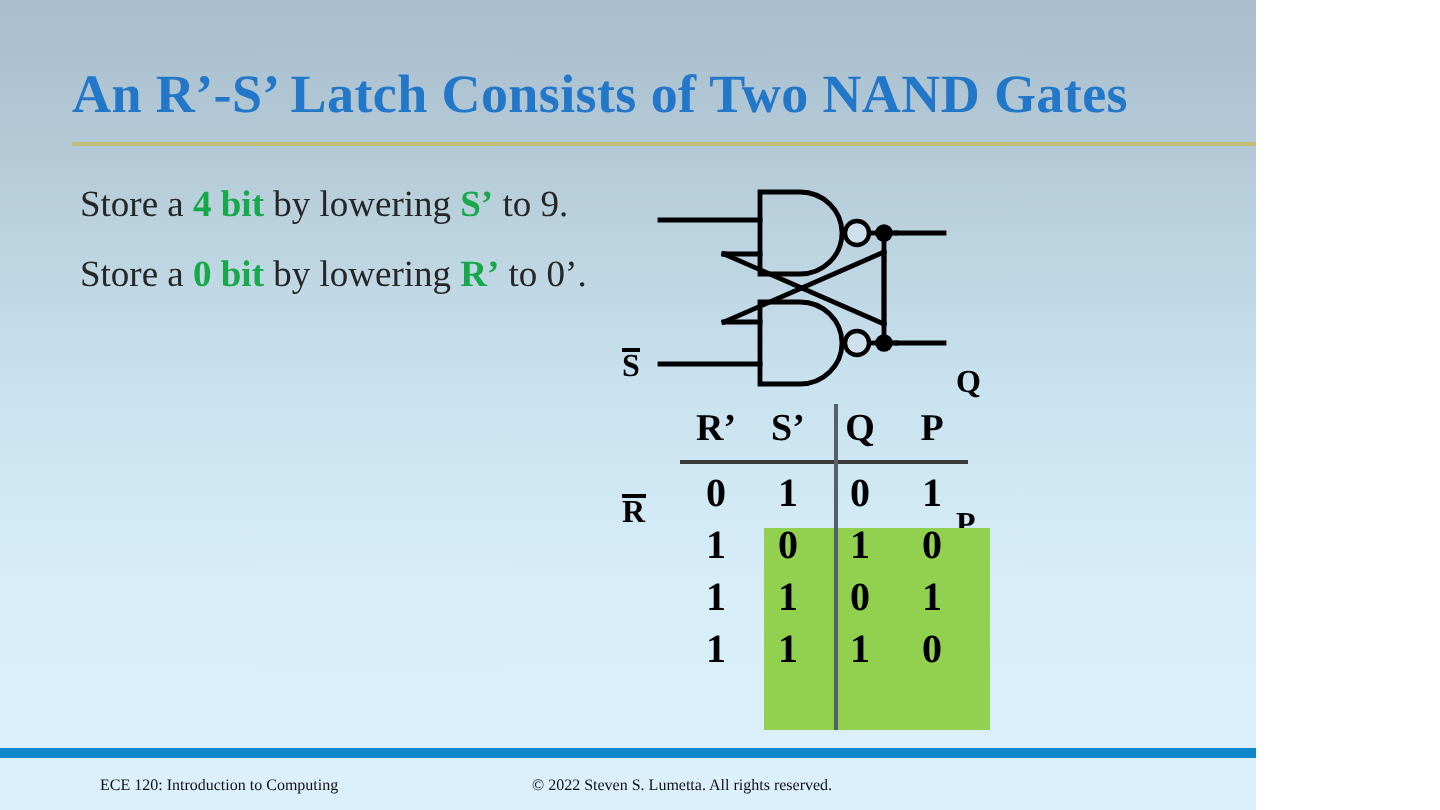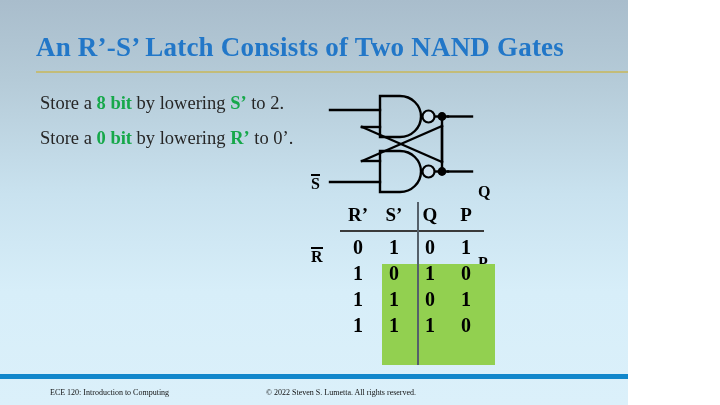--- a/index.html
+++ b/index.html
@@ -147,21 +147,21 @@
 </style>
 </head>
 <body>
 
 <div id="slide">
 
   <div id="title">An R’-S’ Latch Consists of Two NAND Gates</div>
   <div id="title-rule"></div>
 
   <div id="body-text">
-    <div class="para" id="para-2"><span>Store a </span><span class="hl-green">8 bit</span><span> by lowering </span><span class="hl-green">S’</span><span> to 2.</span></div>
+    <div class="para" id="para-2"><span>Store a </span><span class="hl-green">4 bit</span><span> by lowering </span><span class="hl-green">S’</span><span> to 9.</span></div>
     <div class="para" id="para-3"><span>Store a </span><span class="hl-green">0 bit</span><span> by lowering </span><span class="hl-green">R’</span><span> to 0’.</span></div>
   </div>
 
   <div id="circuit">
     <svg width="220" height="120" viewBox="0 0 220 120">
       <g fill="none" stroke="#000" stroke-width="2.4" stroke-linecap="square">
 
         <path d="M 30 26 L 80 26"></path>
 
         <path d="M 80 12 L 80 53 L 100 53 A 21 20.5 0 0 0 100 12 L 80 12 Z" fill="none" stroke="#000" stroke-width="2.4"></path>

